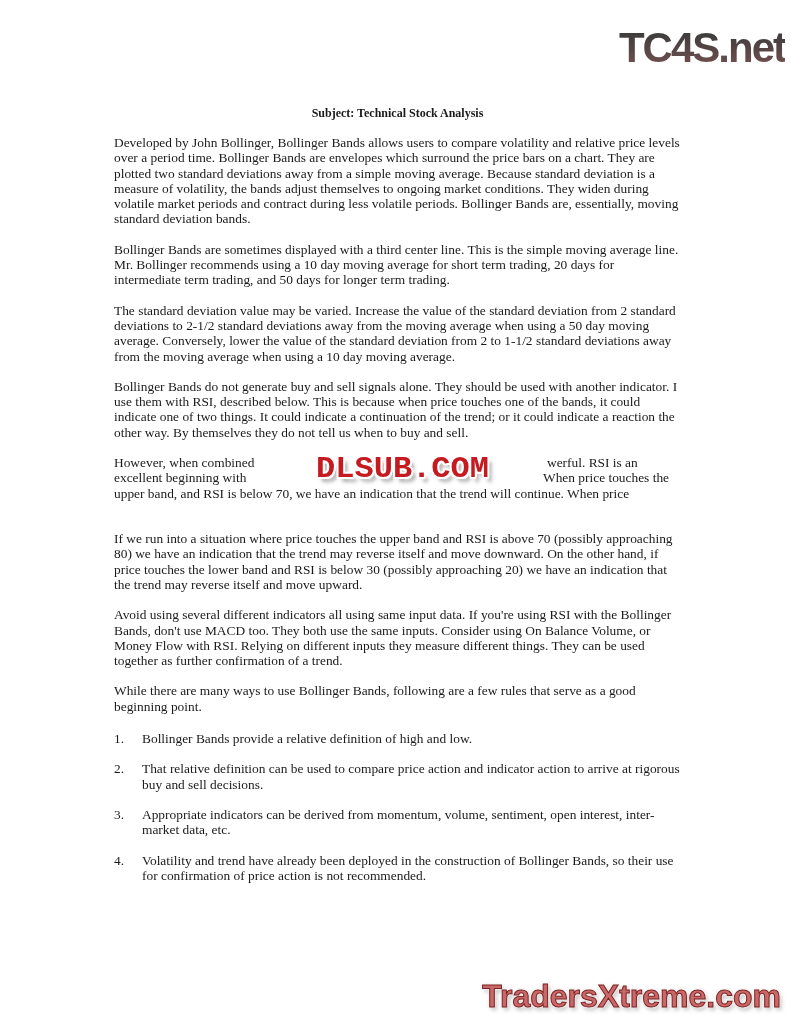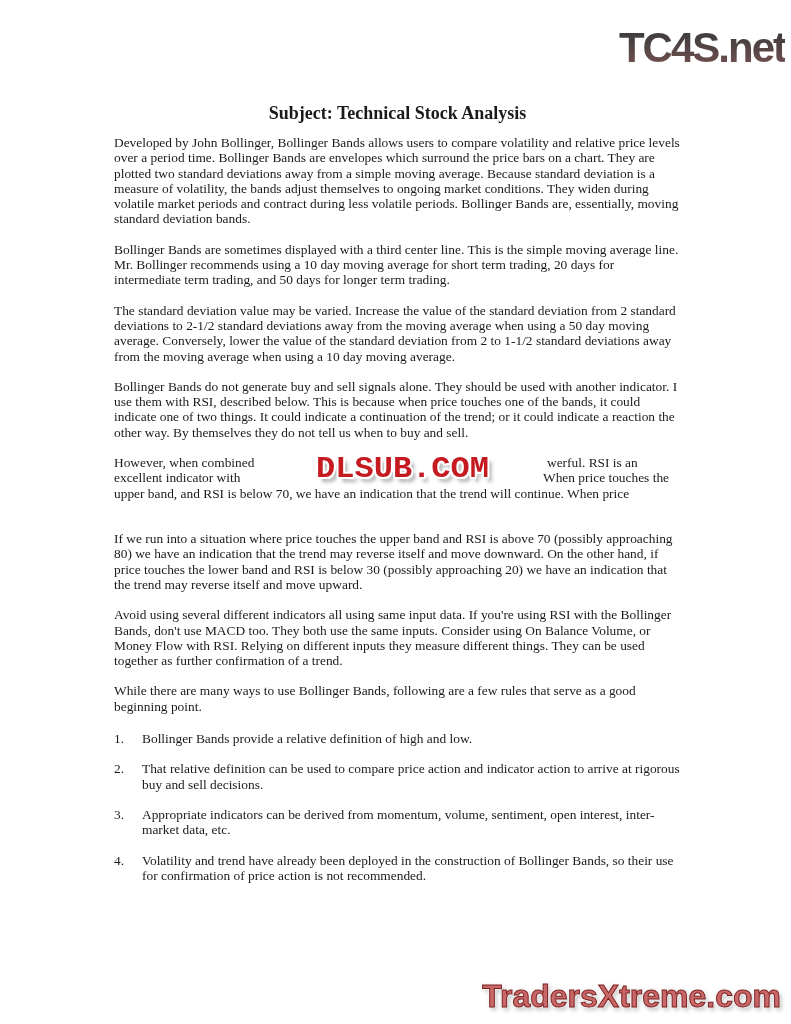--- a/index.html
+++ b/index.html
@@ -18,21 +18,21 @@
     background:linear-gradient(180deg, var(--logo-top) 15%, var(--logo-bottom) 85%);
     -webkit-background-clip:text;background-clip:text;
     -webkit-text-fill-color:transparent;color:transparent;margin-top:23px;
   }
   
   .content{
     position:absolute;left:114px;top:97px;width:567px;
     font-size:13.4px;line-height:15.3px;
   }
   .doc-title{
-    font-size:18px;line-height:20px;font-weight:bold;text-align:center;
+    font-size:12px;line-height:20px;font-weight:bold;text-align:center;
     margin:6px 0 0 0;
   }
   .section-heading{
     font-size:16px;line-height:18px;font-weight:bold;text-align:left;
     margin:17px 0 16px 0;
   }
   .para{margin:12px 0 15px 0;}
   
   .wpara{position:relative;margin:0 0 15px 0;height:61px;}
   .wline{position:relative;height:15.3px;white-space:nowrap;}
@@ -89,21 +89,21 @@
   <p class="para">The standard deviation value may be varied. Increase the value of the standard deviation from 2 standard deviations to 2-1/2 standard deviations away from the moving average when using a 50 day moving average. Conversely, lower the value of the standard deviation from 2 to 1-1/2 standard deviations away from the moving average when using a 10 day moving average.</p>
 
   <p class="para">Bollinger Bands do not generate buy and sell signals alone. They should be used with another indicator. I use them with RSI, described below. This is because when price touches one of the bands, it could indicate one of two things. It could indicate a continuation of the trend; or it could indicate a reaction the other way. By themselves they do not tell us when to buy and sell.</p>
 
   <div class="wpara">
     <div class="wline">
       <span>However, when combined</span>
       <span class="wright r1">werful. RSI is an</span>
     </div>
     <div class="wline">
-      <span>excellent indicator with</span>
+      <span>excellent beginning with</span>
       <span class="wright r2">When price touches the</span>
     </div>
     <div class="wline">upper band, and RSI is below 70, we have an indication that the trend will continue. When price</div>
     <div class="watermark">
       <span>DLSUB.COM</span>
     </div>
   </div>
 
   <p class="para">If we run into a situation where price touches the upper band and RSI is above 70 (possibly approaching 80) we have an indication that the trend may reverse itself and move downward. On the other hand, if price touches the lower band and RSI is below 30 (possibly approaching 20) we have an indication that the trend may reverse itself and move upward.</p>
 

